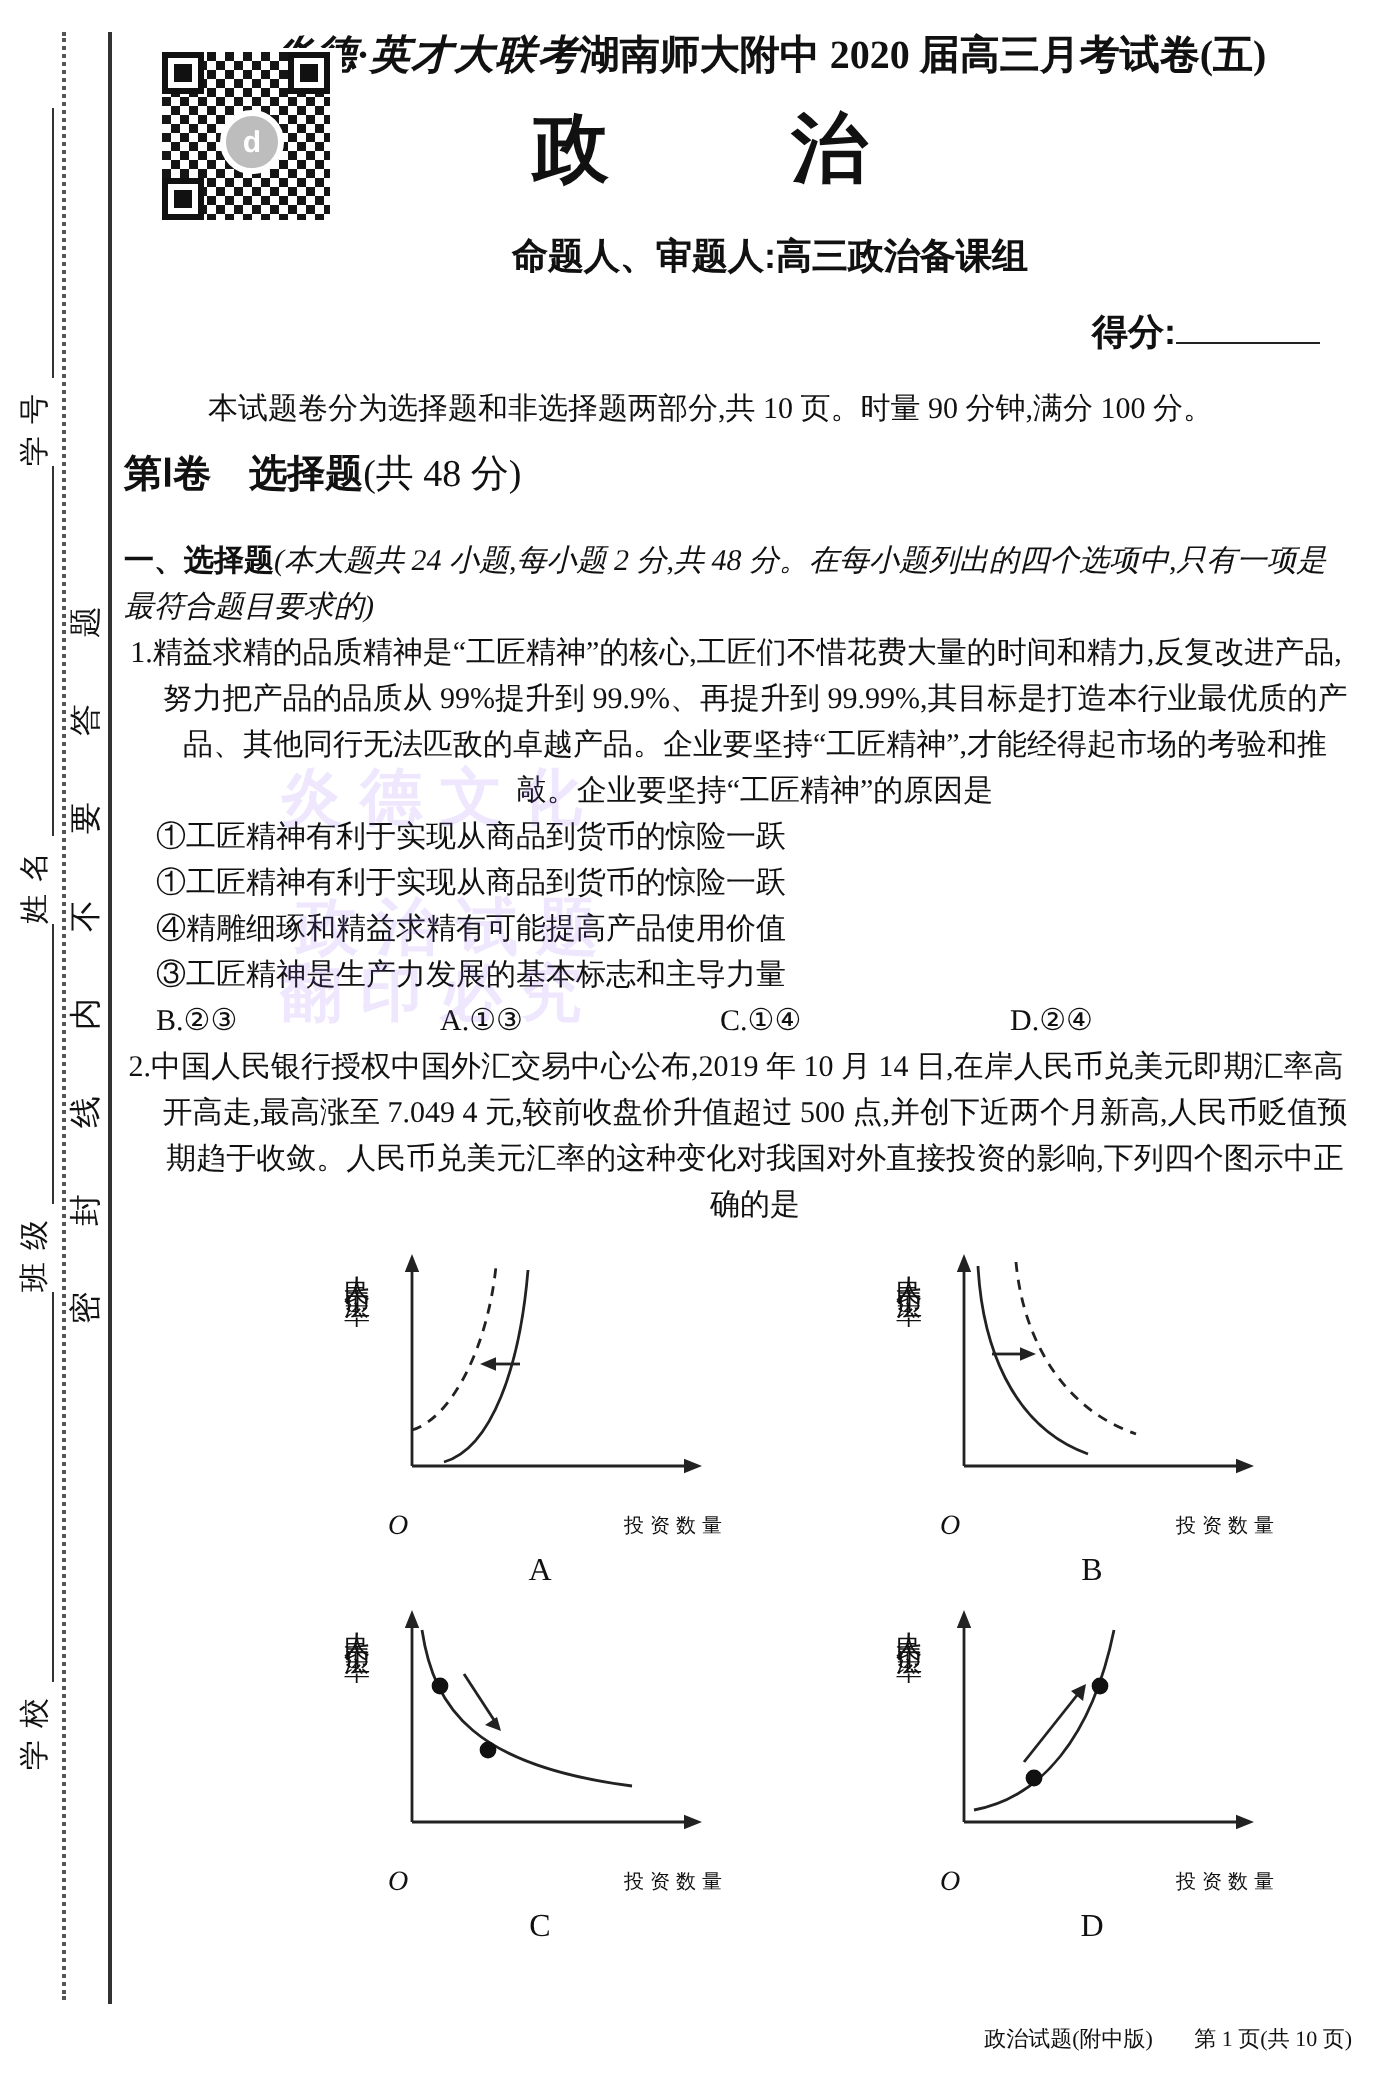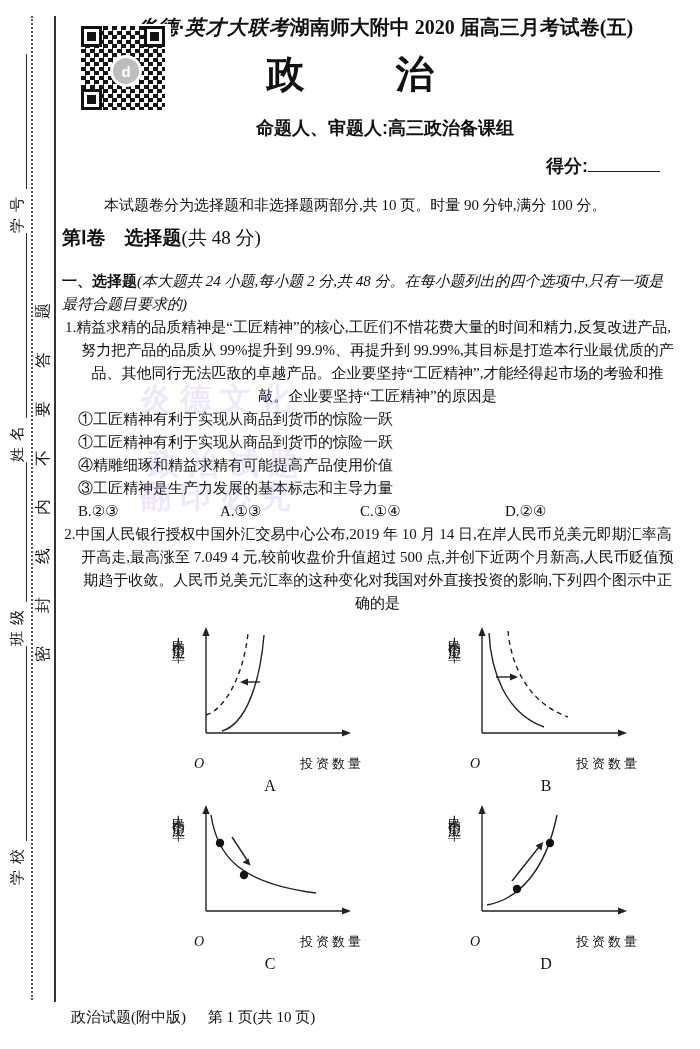--- a/index.html
+++ b/index.html
@@ -50,24 +50,24 @@
   
   .charts{margin:10px 0 0 108px;display:grid;grid-template-columns:248px 248px;
           column-gap:28px;row-gap:6px;}
   .chart{width:240px;}
   .plot{position:relative;height:130px;}
   .ylab{position:absolute;left:0;top:2px;writing-mode:vertical-rl;font-size:13px;
         letter-spacing:3px;line-height:16px;}
   .plot svg{position:absolute;left:16px;top:0;}
   .under{display:flex;align-items:center;height:16px;font-size:14px;}
   .origin{margin-left:24px;font-style:italic;font-family:"Liberation Serif",serif;}
-  .xlab{margin-left:auto;margin-right:46px;font-size:13px;letter-spacing:3px;}
+  .xlab{margin-left:auto;margin-right:46px;font-size:10px;letter-spacing:3px;}
   .cap{width:200px;text-align:center;font-size:16px;margin-top:3px;font-family:"Liberation Serif",serif;}
   
-  .footer{position:absolute;left:62px;right:15px;bottom:22px;text-align:left;font-size:15px;}
+  .footer{position:absolute;left:62px;right:15px;bottom:22px;text-align:right;font-size:11px;}
   .footer span{margin:0 9px;}
   .wm{position:absolute;font-size:31px;letter-spacing:9px;color:#8b5cf6;opacity:0.14;
       font-family:"Liberation Sans",sans-serif;font-weight:bold;pointer-events:none;}
   .wm1{left:140px;top:378px;} .wm2{left:148px;top:443px;} .wm3{left:140px;top:476px;}
   svg .axis{stroke:#222;stroke-width:1.4;fill:none;}
   svg .curve{stroke:#222;stroke-width:1.4;fill:none;}
   svg .dash{stroke-dasharray:5 4;}
   svg .head{fill:#222;stroke:none;}
   svg .dot{fill:#111;stroke:none;}
 </style>

